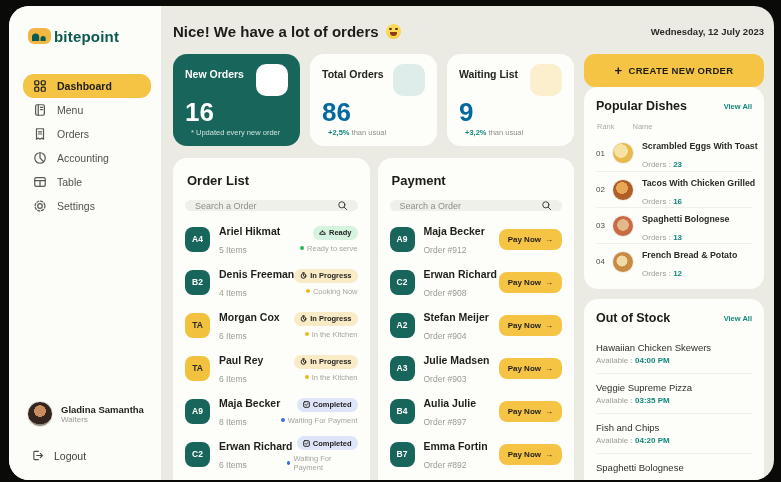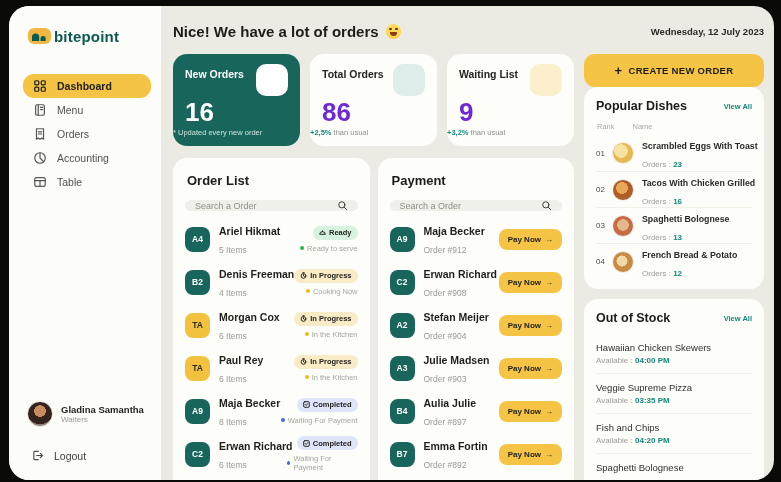--- a/index.html
+++ b/index.html
@@ -51,23 +51,23 @@
   .stat { flex:1; background:#FDFDFA; border-radius:14px; padding:10px 12px; position:relative; }
   .stat.dark { background:var(--teal); color:#FFFFFF; }
   .stat-top { display:flex; justify-content:space-between; align-items:flex-start; }
   .stat-label { font-size:10.5px; font-weight:bold; margin-top:4px; color:#24241F; }
   .stat.dark .stat-label { color:#FFFFFF; }
   .stat-icon { width:32px; height:32px; border-radius:10px; display:flex; align-items:center;
                justify-content:center; }
   .stat-icon.white { background:#FFFFFF; color:var(--teal); }
   .stat-icon.mint { background:#DFEDEA; color:var(--teal); }
   .stat-icon.cream { background:#FBEFCE; color:#E08A1E; }
-  .stat-value { font-size:26px; font-weight:bold; margin-top:1px; color:#6d28d9; }
+  .stat-value { font-size:26px; font-weight:bold; margin-top:1px; color:#0369a1; }
   .stat.dark .stat-value { color:#fff; }
-  .stat-note { position:absolute; left:0; bottom:9px; font-size:7.5px; color:#8F8F89; }
+  .stat-note { position:absolute; left:18px; bottom:9px; font-size:7.5px; color:#8F8F89; }
   .stat.dark .stat-note { color:#CFE2DE; }
   .delta { color:var(--accent); font-weight:bold; }
 
   
   .columns { flex:1; display:flex; gap:8px; min-height:0; }
   .list-card { flex:1; background:#FDFDFA; border-radius:14px 14px 0 0; padding:12px;
                display:flex; flex-direction:column; overflow:hidden; min-width:0; }
   .list-title { font-size:13px; font-weight:bold; color:#1B1B18; margin:3px 0 12px 2px; }
   .searchbar { height:28px; background:#F0F0EA; border-radius:9px; display:flex; align-items:center;
                padding:0 10px; margin-bottom:10px; }
@@ -179,20 +179,27 @@
       </svg>
       <span>Accounting</span>
     </div>
     <div class="nav-item">
       <svg viewBox="0 0 16 16">
         <rect x="2" y="3" width="12" height="10" rx="1.6"></rect>
             <path d="M2 6.5 h12 M8 6.5 v6.5"></path>
       </svg>
       <span>Table</span>
     </div>
+    <div class="nav-item">
+      <svg viewBox="0 0 16 16">
+        <circle cx="8" cy="8" r="2.6"></circle>
+            <circle cx="8" cy="8" r="5.6" stroke-dasharray="2.4 2"></circle>
+      </svg>
+      <span>Settings</span>
+    </div>
 
     <div class="side-spacer"></div>
 
     <div class="user-row">
       <div class="avatar"></div>
       <div>
         <div class="user-name">Gladina Samantha</div>
         <div class="user-role">Waiters</div>
       </div>
     </div>

